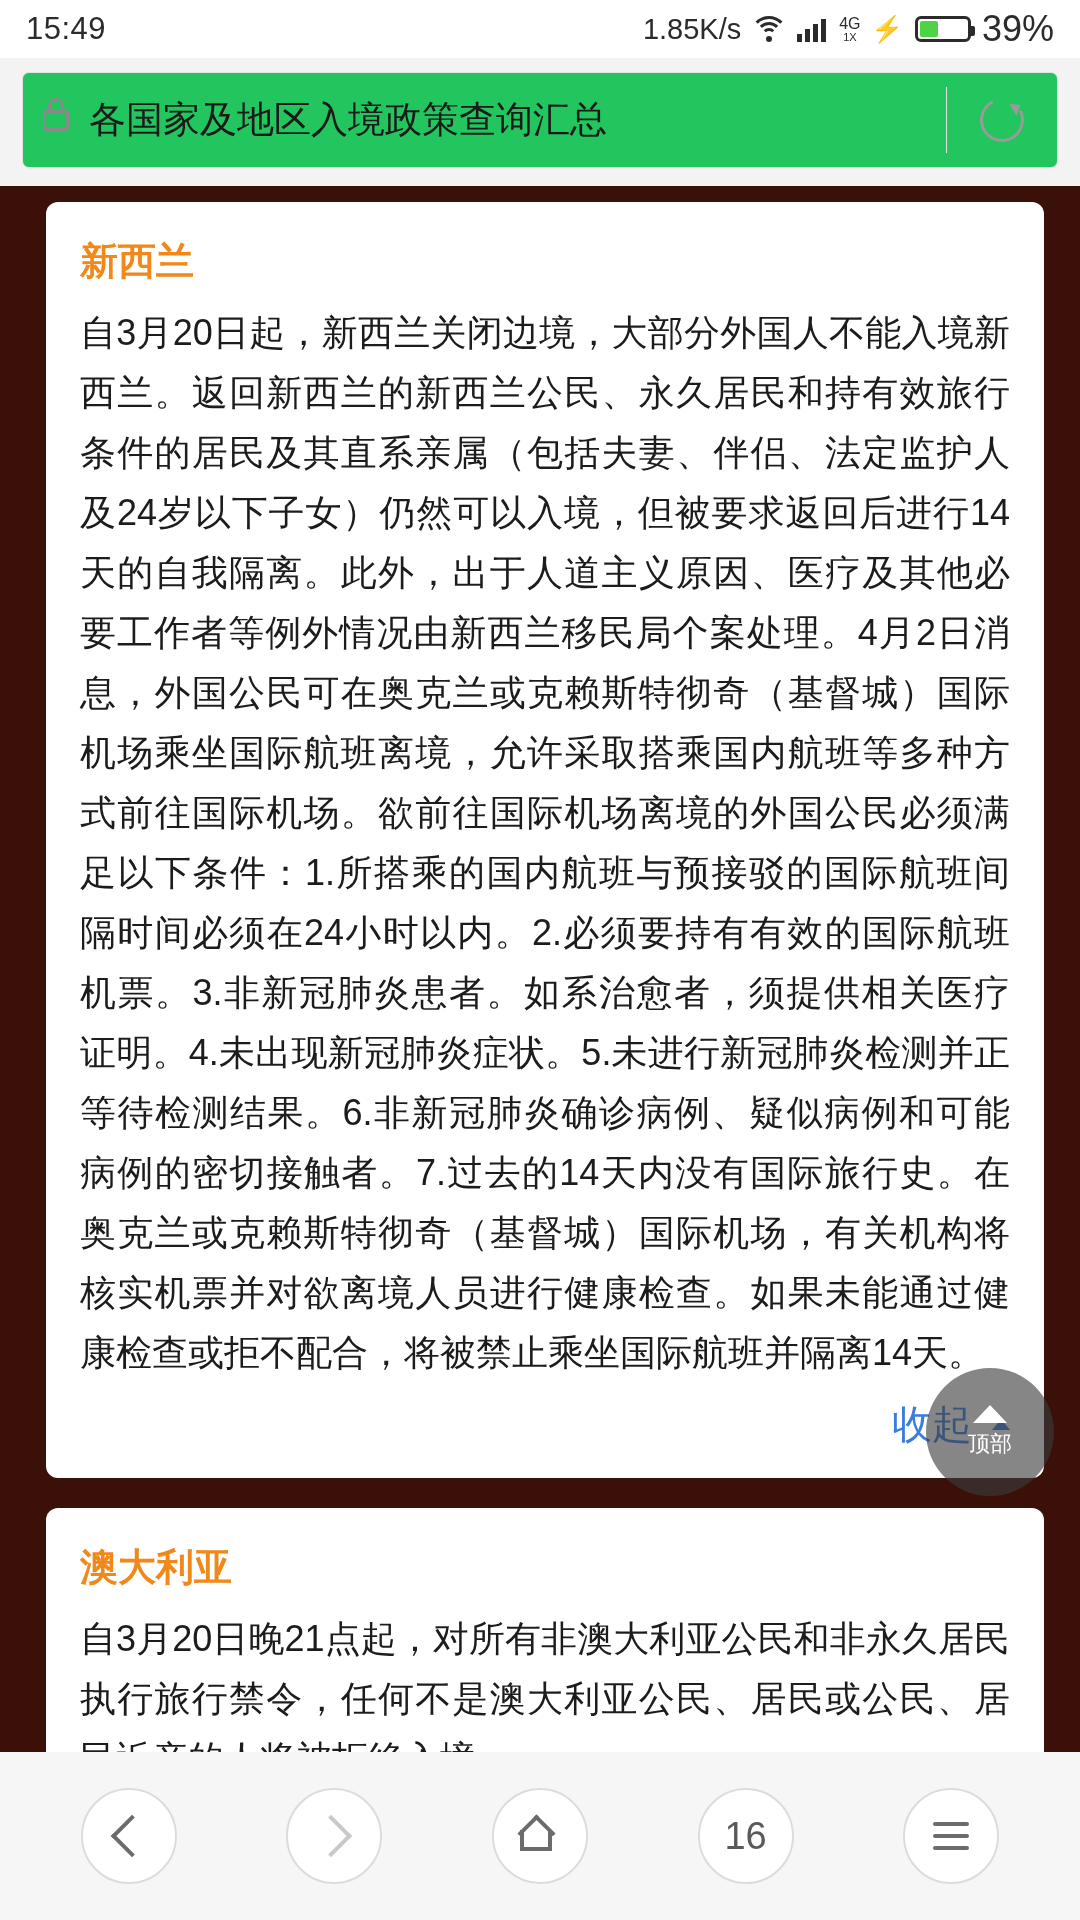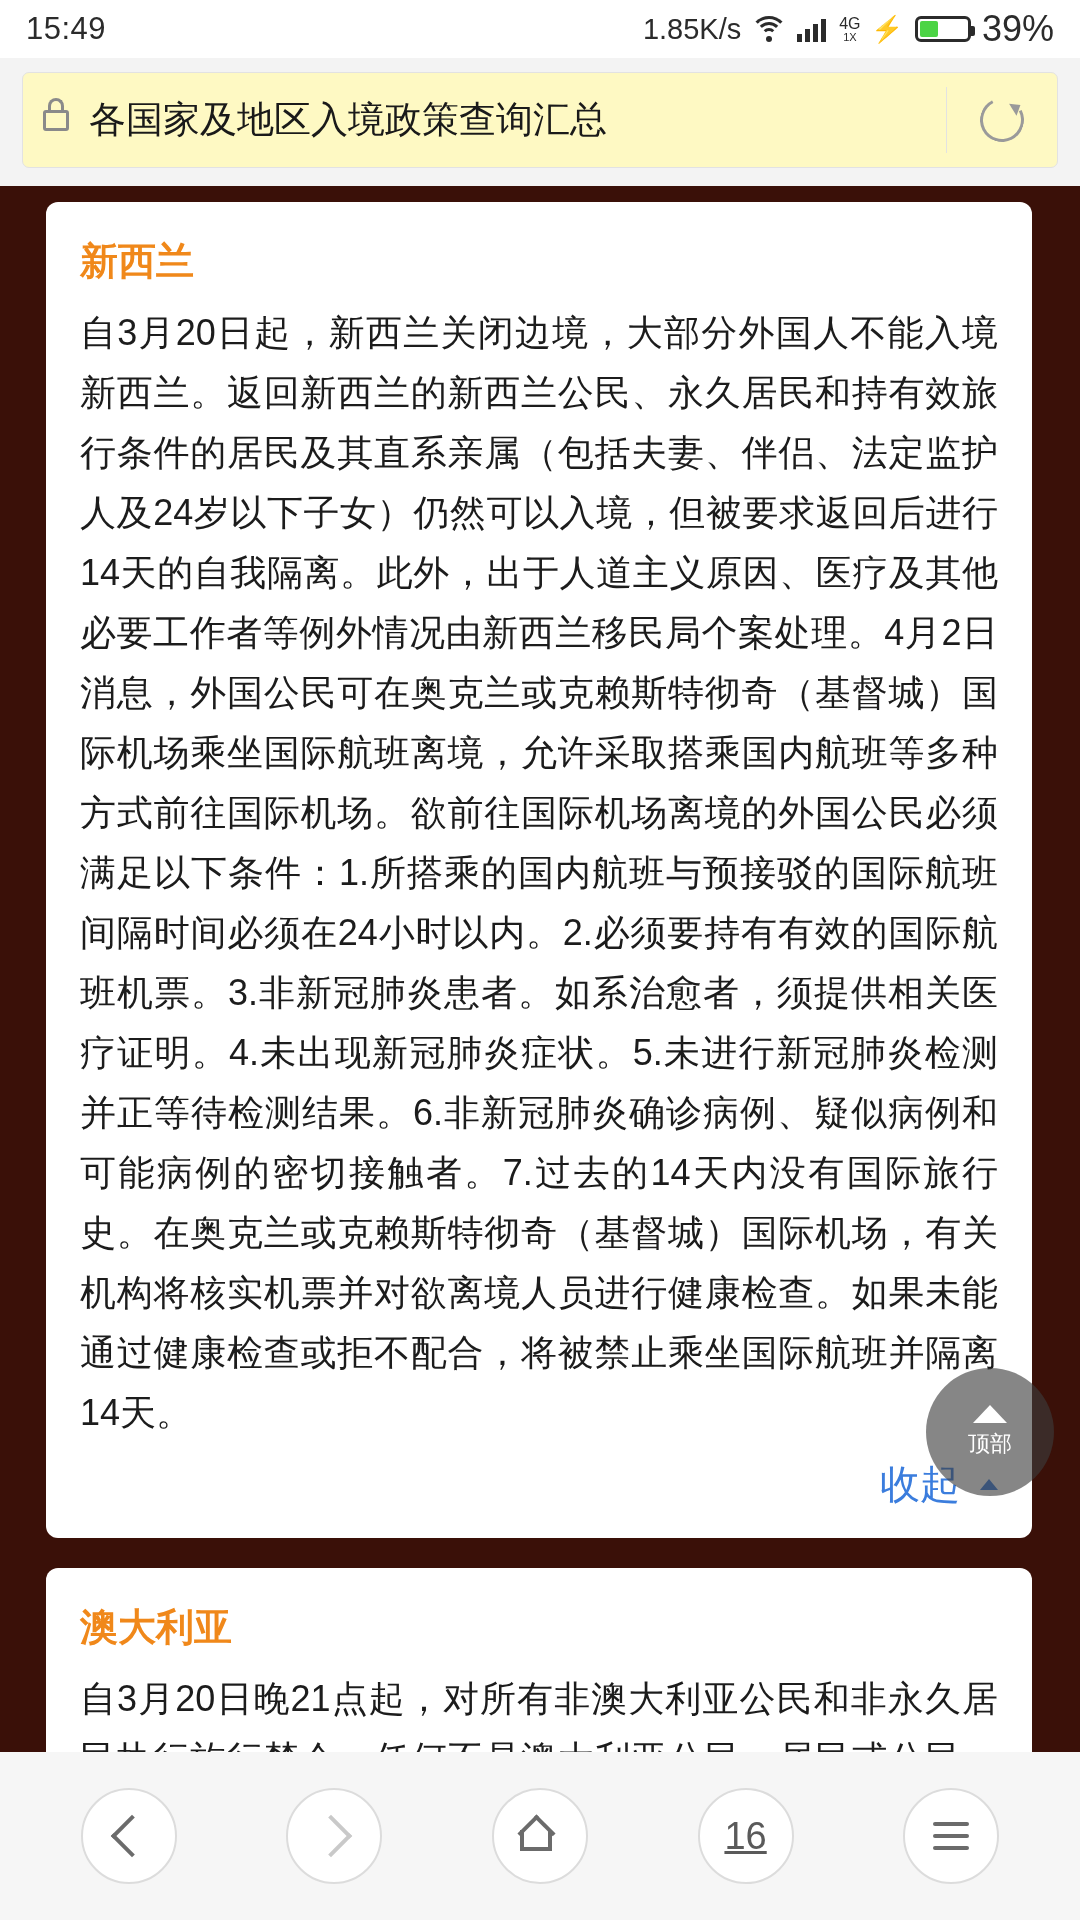--- a/index.html
+++ b/index.html
@@ -125,21 +125,21 @@
   }
   .batterytext { font-size: 36px; }
 
   
   .urlbar-wrap {
     background: #f3f3f3;
     padding: 14px 22px 18px 22px;
     box-sizing: border-box;
   }
   .urlbar {
-    background: #fef9c3;
+    background: #22c55e;
     border: 1px solid #e2e2e2;
     border-radius: 7px;
     height: 94px;
     display: flex;
     align-items: center;
     overflow: hidden;
   }
   .urlbar .lock {
     width: 66px;
     display: flex;
@@ -208,21 +208,21 @@
     border-right: 7px solid transparent;
     border-bottom: 9px solid #9a9a9a;
     transform: rotate(40deg);
   }
 
   
   .content {
     flex: 1;
     position: relative;
     overflow: hidden;
-    padding: 16px 48px 0 46px;
+    padding: 16px 36px 0 46px;
     box-sizing: border-box;
   }
   .card {
     background: #ffffff;
     border-radius: 12px;
     padding: 34px 34px 26px 34px;
     box-sizing: border-box;
     margin-bottom: 30px;
   }
   .card-title {
@@ -328,21 +328,21 @@
   .home-ic::after {
     content: "";
     position: absolute;
     left: 3px; top: 1px;
     width: 27px; height: 27px;
     border-top: 4px solid #6b6b6b;
     border-left: 4px solid #6b6b6b;
     transform: rotate(45deg);
     box-sizing: border-box;
   }
-  .tabcount { font-size: 38px; color: #5a5a5a; text-decoration: underline; }
+  .tabcount { font-size: 38px; color: #5a5a5a; }
   .menu-ic {
     width: 36px;
     display: flex;
     flex-direction: column;
     gap: 8px;
   }
   .menu-ic i {
     display: block;
     height: 4px;
     background: #6b6b6b;

